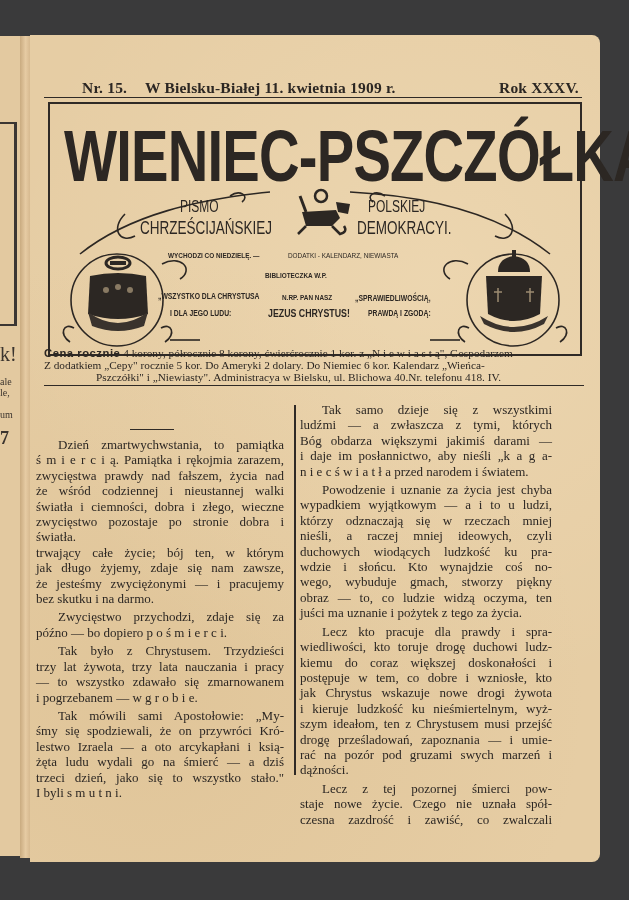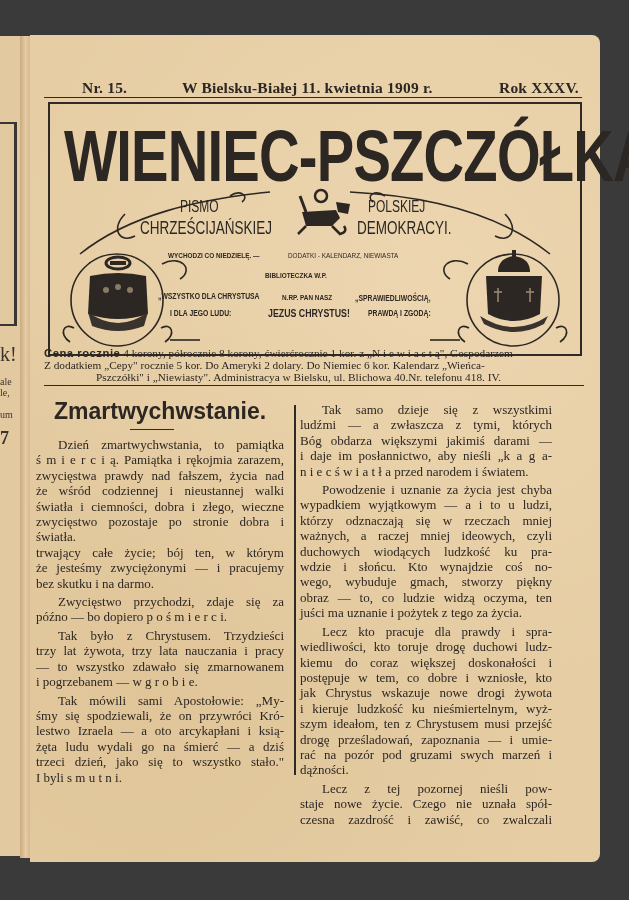--- a/index.html
+++ b/index.html
@@ -39,21 +39,21 @@
   <div class="txt" style="top:362px;padding-left:24px;">ka</div>
   <div class="txt" style="top:373px;">um</div>
   <div class="txt" style="top:393px;font-size:18px;line-height:18px;font-weight:bold;">7</div>
 </div>
 <div class="gutter"></div>
 
 <div class="page">
 
   <div class="dateline" style="left:52px;top:44px;">
     <span style="left:0;">Nr. 15.</span>
-    <span style="left:63px;margin-left:37px;">W Bielsku-Białej 11. kwietnia 1909 r.</span>
+    <span style="left:63px;">W Bielsku-Białej 11. kwietnia 1909 r.</span>
     <span style="left:417px;">Rok XXXV.</span>
   </div>
 
   <div class="toprule"></div>
 
   <div class="masthead">
     <div class="title">WIENIEC-PSZCZÓŁKA</div>
 
     <svg style="position:absolute;left:0;top:0;" width="530" height="250" viewBox="0 0 530 250">
       <g fill="none" stroke="#2c2723" stroke-width="1.6">
@@ -120,34 +120,34 @@
 
   <div class="priceblock">
     <div>
       <b style="font-family:'Liberation Sans',sans-serif;letter-spacing:.5px;">Cena rocznie</b><span> 4 korony, półrocznie 8 korony, ćwierćrocznie 1 kor. z „N i e w i a s t ą", Gospodarzem</span>
     </div>
     <div>Z dodatkiem „Cepy" rocznie 5 kor. Do Ameryki 2 dolary.  Do Niemiec 6 kor. Kalendarz „Wieńca-</div>
     <div style="padding-left:52px;">Pszczółki" i „Niewiasty". Administracya w Bielsku, ul. Blichowa 40.Nr. telefonu 418. IV.</div>
   </div>
   <div class="hr" style="left:14px;top:350px;width:540px;"></div>
 
-  <div class="headline">Zmartwychwstanie.</div>
   <div class="hr" style="left:100px;top:394px;width:44px;border-top-width:1px;"></div>
 
   <div class="coldiv"></div>
 
   <div class="col" id="col1" style="left:6px;top:402px;width:248px;">
       <span class="line ind">Dzień zmartwychwstania, to pamiątka</span>
       <span class="line">ś m i e r c i ą.  Pamiątka i rękojmia zarazem,</span>
       <span class="line">zwycięstwa prawdy nad fałszem, życia nad</span>
       <span class="line">że wśród codziennej i nieustannej walki</span>
       <span class="line">światła i ciemności, dobra i złego, wieczne</span>
       <span class="line">zwycięstwo pozostaje po stronie dobra i</span>
       <span class="line last">światła.</span>
       <span class="line">trwający całe życie; bój ten, w którym</span>
+      <span class="line">jak długo żyjemy, zdaje się nam zawsze,</span>
       <span class="line">że jesteśmy zwyciężonymi — i pracujemy</span>
       <span class="line last">bez skutku i na darmo.</span>
       <span class="line ind" style="margin-top: 3px;">Zwycięstwo przychodzi, zdaje się za</span>
       <span class="line last">późno — bo dopiero p o  ś m i e r c i.</span>
       <span class="line ind" style="margin-top: 3px;">Tak było z Chrystusem.  Trzydzieści</span>
       <span class="line">trzy lat żywota, trzy lata nauczania i pracy</span>
       <span class="line">— to wszystko zdawało się zmarnowanem</span>
       <span class="line last">i pogrzebanem — w g r o b i e.</span>
       <span class="line ind" style="margin-top: 3px;">Tak mówili sami Apostołowie: „My-</span>
       <span class="line">śmy się spodziewali, że on przywróci Kró-</span>
@@ -158,33 +158,33 @@
     </div>
   <div class="col" id="col2" style="left:270px;top:367px;width:252px;">
       <span class="line ind">Tak samo dzieje się z wszystkimi</span>
       <span class="line">ludźmi — a zwłaszcza z tymi, których</span>
       <span class="line">Bóg obdarza większymi jakimiś darami —</span>
       <span class="line">i daje im posłannictwo, aby nieśli „k a g a-</span>
       <span class="line last">n i e c  ś w i a t ł a przed narodem i światem.</span>
       <span class="line ind" style="margin-top: 3px;">Powodzenie i uznanie za życia jest chyba</span>
       <span class="line">wypadkiem wyjątkowym — a i to u ludzi,</span>
       <span class="line">którzy odznaczają się w rzeczach mniej</span>
-      <span class="line">ważnych, a raczej mniej ideowych, czyli</span>
+      <span class="line">nieśli, a raczej mniej ideowych, czyli</span>
       <span class="line">duchowych wiodących ludzkość ku pra-</span>
       <span class="line">wdzie i słońcu.  Kto wynajdzie coś no-</span>
       <span class="line">wego, wybuduje gmach, stworzy piękny</span>
       <span class="line">obraz — to, co ludzie widzą oczyma, ten</span>
       <span class="line last">juści ma uznanie i pożytek z tego za życia.</span>
       <span class="line ind" style="margin-top: 3px;">Lecz kto pracuje dla prawdy i spra-</span>
       <span class="line">wiedliwości, kto toruje drogę duchowi ludz-</span>
       <span class="line">kiemu do coraz większej doskonałości i</span>
       <span class="line">postępuje w tem, co dobre i wzniosłe, kto</span>
       <span class="line">jak Chrystus wskazuje nowe drogi żywota</span>
       <span class="line">i kieruje ludzkość ku nieśmiertelnym, wyż-</span>
       <span class="line">szym ideałom, ten z Chrystusem musi przejść</span>
       <span class="line">drogę prześladowań, zapoznania — i umie-</span>
       <span class="line">rać na pozór pod gruzami swych marzeń i</span>
       <span class="line last">dążności.</span>
-      <span class="line ind" style="margin-top: 3px;">Lecz z tej pozornej nieśli pow-</span>
+      <span class="line ind" style="margin-top: 3px;">Lecz z tej pozornej śmierci pow-</span>
       <span class="line">staje nowe życie.  Czego nie uznała spół-</span>
       <span class="line">czesna zazdrość i zawiść, co zwalczali</span>
     </div>
 </div>
 
 </body></html>

